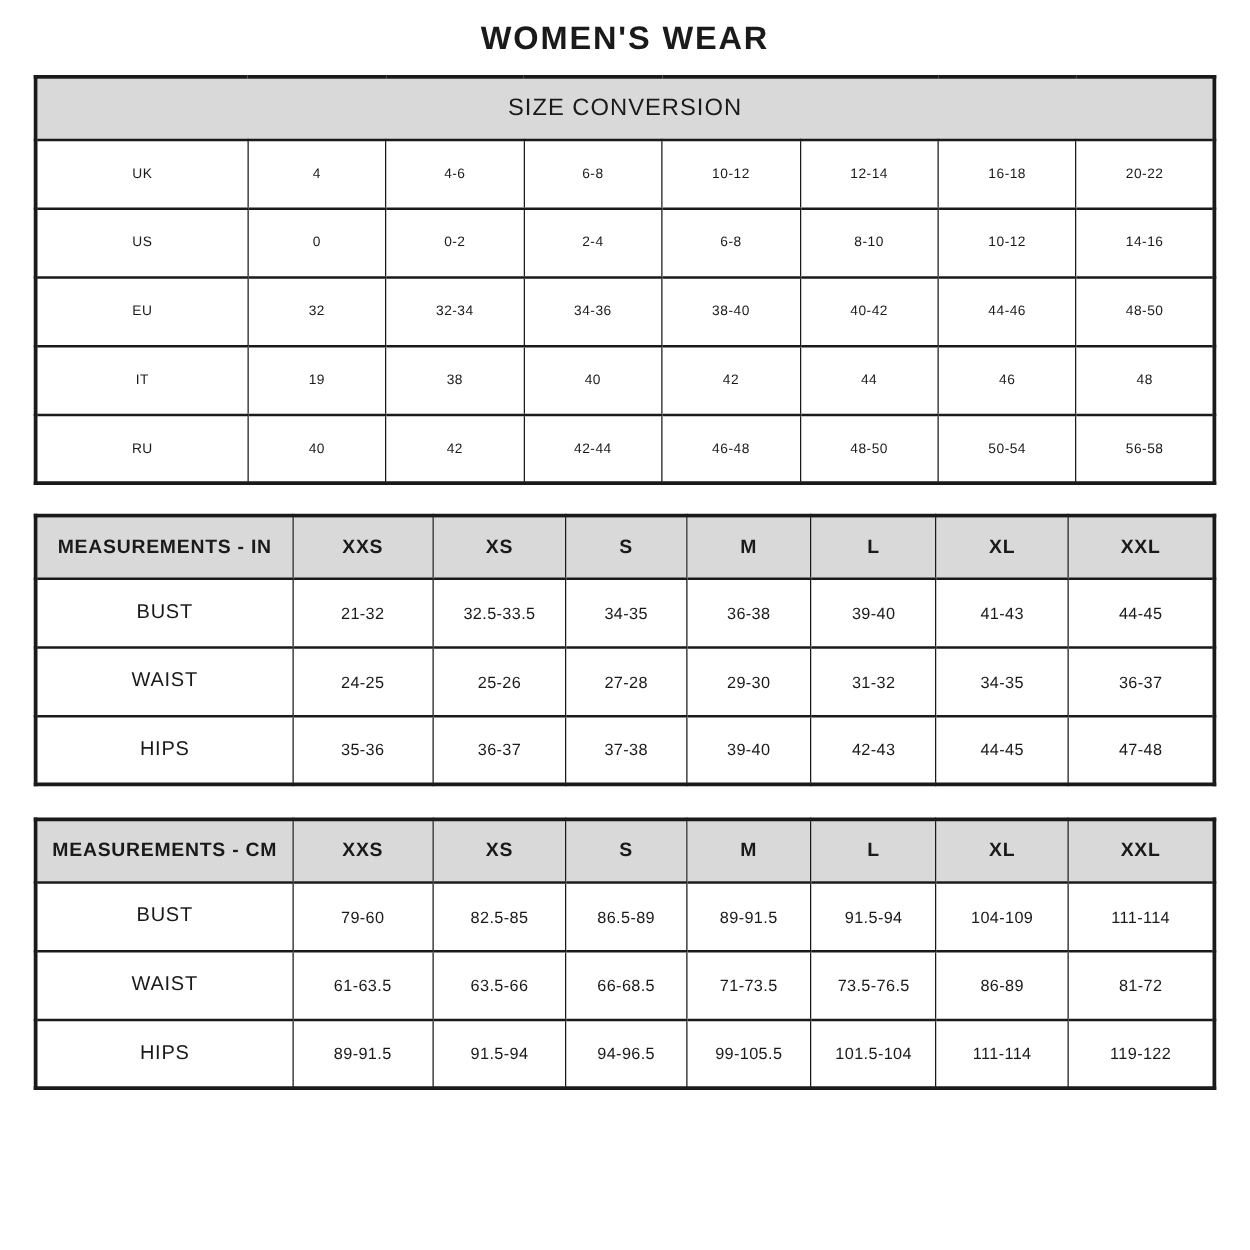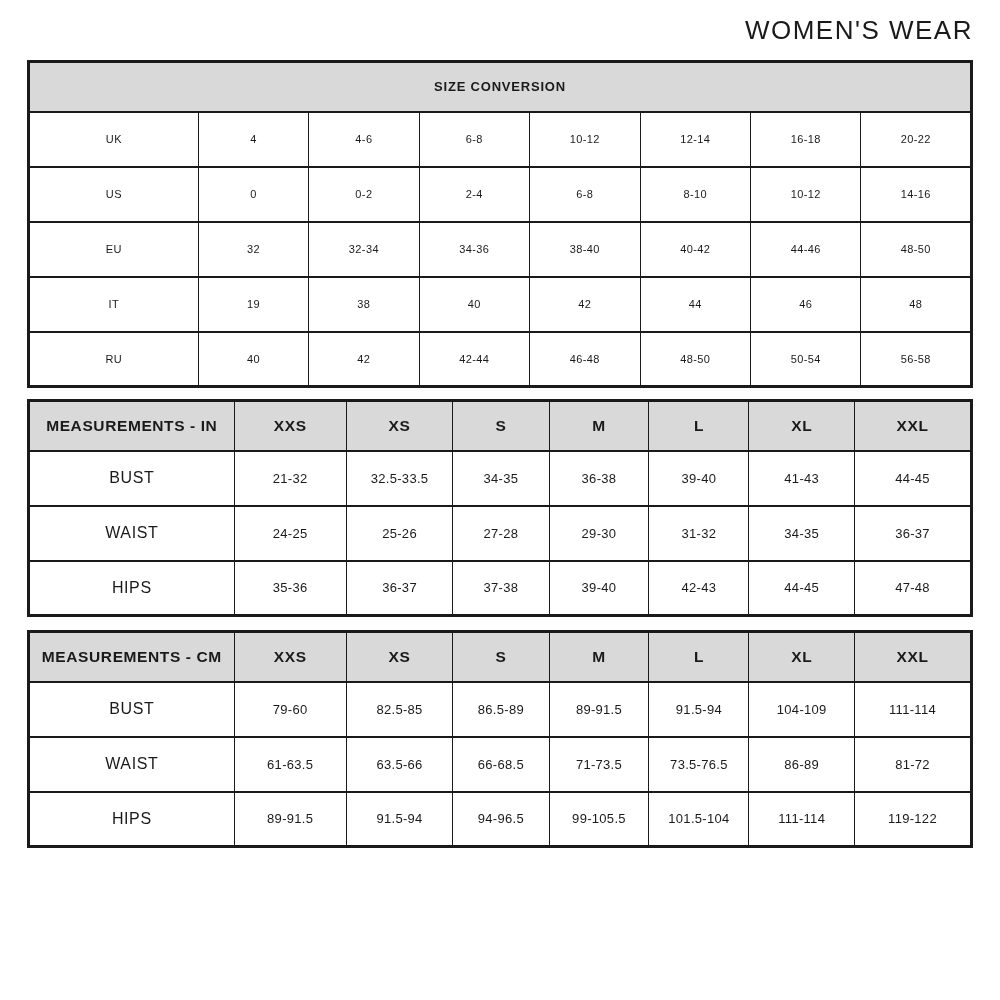--- a/index.html
+++ b/index.html
@@ -10,23 +10,23 @@
   *{box-sizing:border-box;}
   html,body{margin:0;padding:0;}
   body{
     width:1000px;height:1000px;
     background:var(--bg);
     color:var(--ink);
     font-family:"Liberation Sans",sans-serif;
   }
   .page{padding:10px 27px 0 27px;}
   .page-title{
-    text-align:right;
+    text-align:center;
     font-size:26px;
-    font-weight:400;
+    font-weight:700;
     letter-spacing:1.5px;
     line-height:32px;
     margin:4px 0 14px 0;
   }
   table.tbl{
     width:100%;
     border-collapse:collapse;
     table-layout:fixed;
     border:3px solid var(--ink);
   }
@@ -36,29 +36,29 @@
     border-bottom-width:2.5px;
     text-align:center;
     vertical-align:middle;
     padding:0 4px;
     overflow:hidden;
   }
   
   .banner-cell{
     background:var(--header-bg);
     height:50px;
-    font-size:13px;
-    font-weight:700;
+    font-size:19px;
+    font-weight:400;
     letter-spacing:.8px;
   }
   
   .t1 td{height:55px;font-size:11px;letter-spacing:.4px;}
   .t1 .intl-row td{font-size:16px;}
   
-  .tm{margin-top:4px;}
+  .tm{margin-top:16px;}
   .tm thead th{
     background:var(--header-bg);
     height:50px;
     font-size:15.5px;
     font-weight:700;
     letter-spacing:.6px;
   }
   .tm td{height:55px;font-size:13px;letter-spacing:.3px;}
   .tm td.rowlabel{font-size:16px;letter-spacing:.6px;}
   .gap7{height:7px;}

